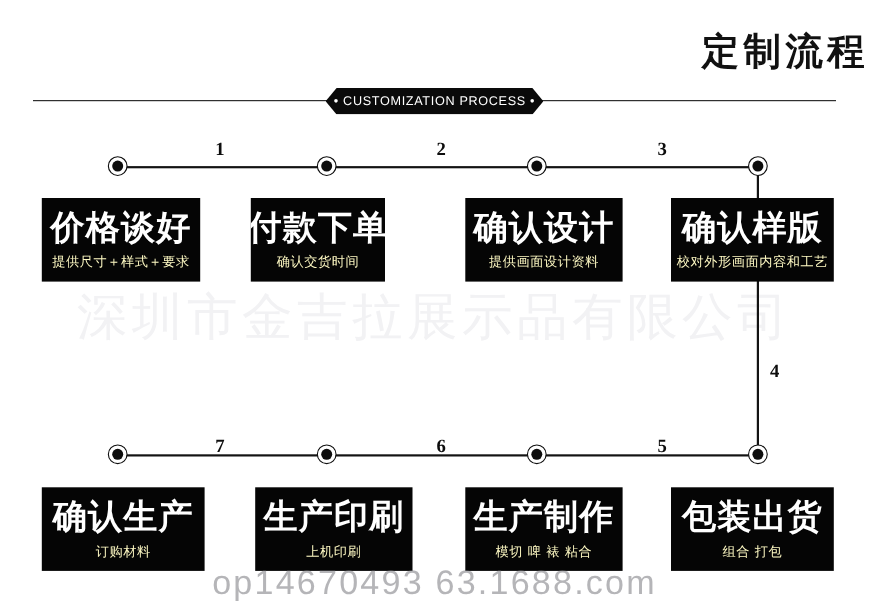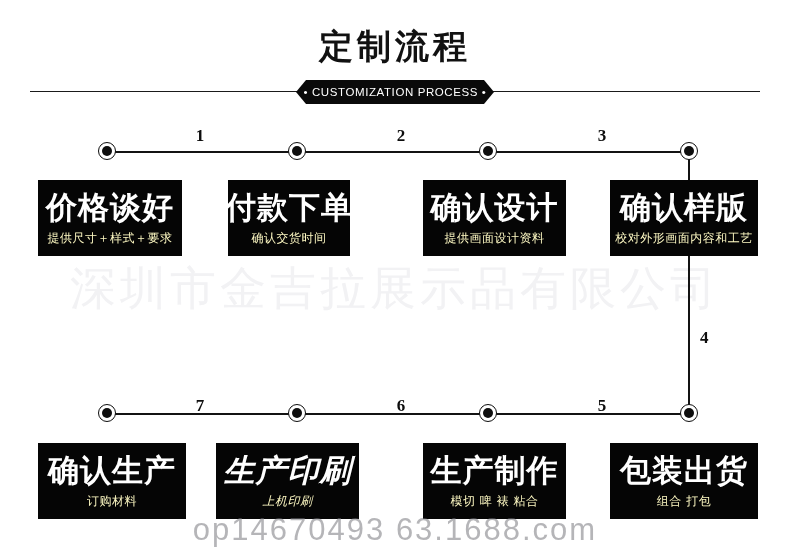--- a/index.html
+++ b/index.html
@@ -8,21 +8,21 @@
     background:#ffffff;
     font-family:"Liberation Sans","DejaVu Sans",sans-serif;
     overflow:hidden;
     position:relative;
   }
   #stage{position:absolute;left:0;top:0;width:790px;height:548px;overflow:hidden;}
 
   
   .page-title{
     position:absolute;left:0;top:24px;width:790px;
-    text-align:center;
+    text-align:right;
     font-size:34px;
     font-weight:700;
     letter-spacing:4px;
     color:#111;
     font-family:"DejaVu Sans","Liberation Sans",sans-serif;
   }
   .rule{
     position:absolute;left:30px;top:91px;width:730px;height:1px;
     background:#1a1a1a;
   }
@@ -188,21 +188,21 @@
       <div class="step-title">确认样版</div>
       <div class="step-sub">校对外形画面内容和工艺</div>
     </div>
   </div>
 
   <div class="row-bottom">
     <div class="step-box" style="left:38px;width:148px;">
       <div class="step-title">确认生产</div>
       <div class="step-sub">订购材料</div>
     </div>
-    <div class="step-box" style="left:216px;width:143px;font-style:italic;">
+    <div class="step-box" style="left:232px;width:143px;">
       <div class="step-title">生产印刷</div>
       <div class="step-sub">上机印刷</div>
     </div>
     <div class="step-box" style="left:423px;width:143px;">
       <div class="step-title">生产制作</div>
       <div class="step-sub">模切 啤 裱 粘合</div>
     </div>
     <div class="step-box" style="left:610px;width:148px;">
       <div class="step-title">包装出货</div>
       <div class="step-sub">组合 打包</div>

